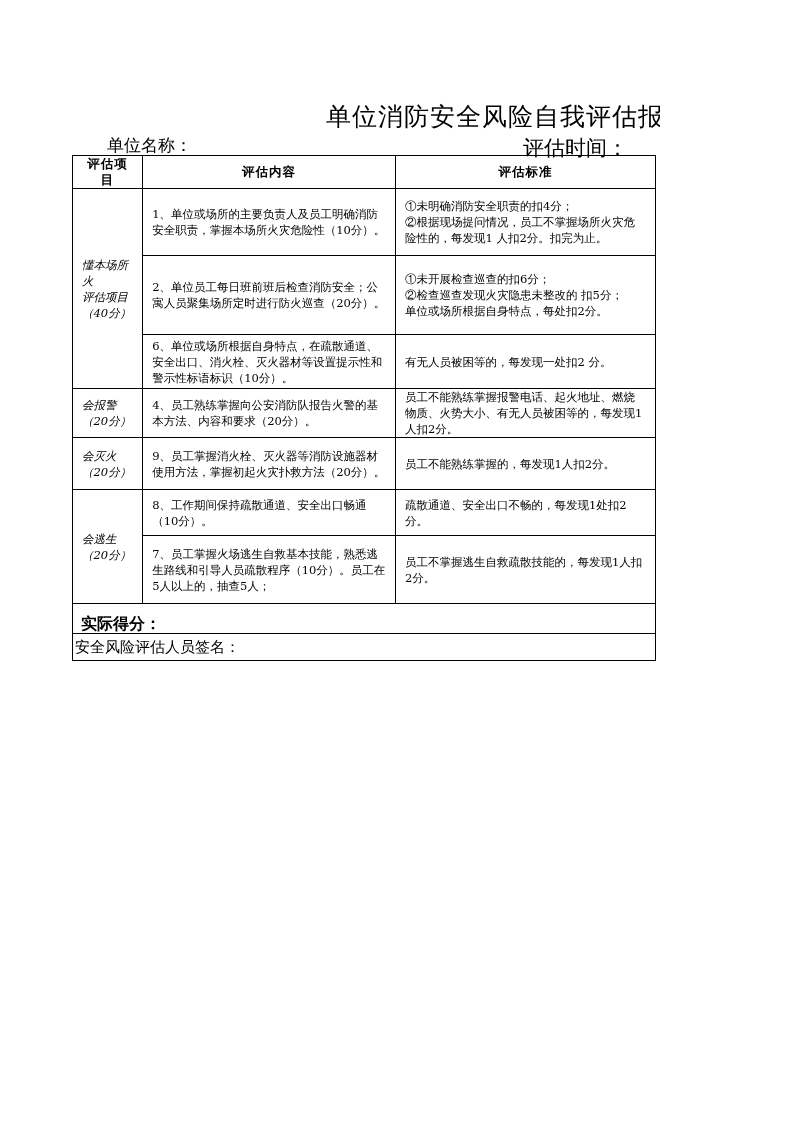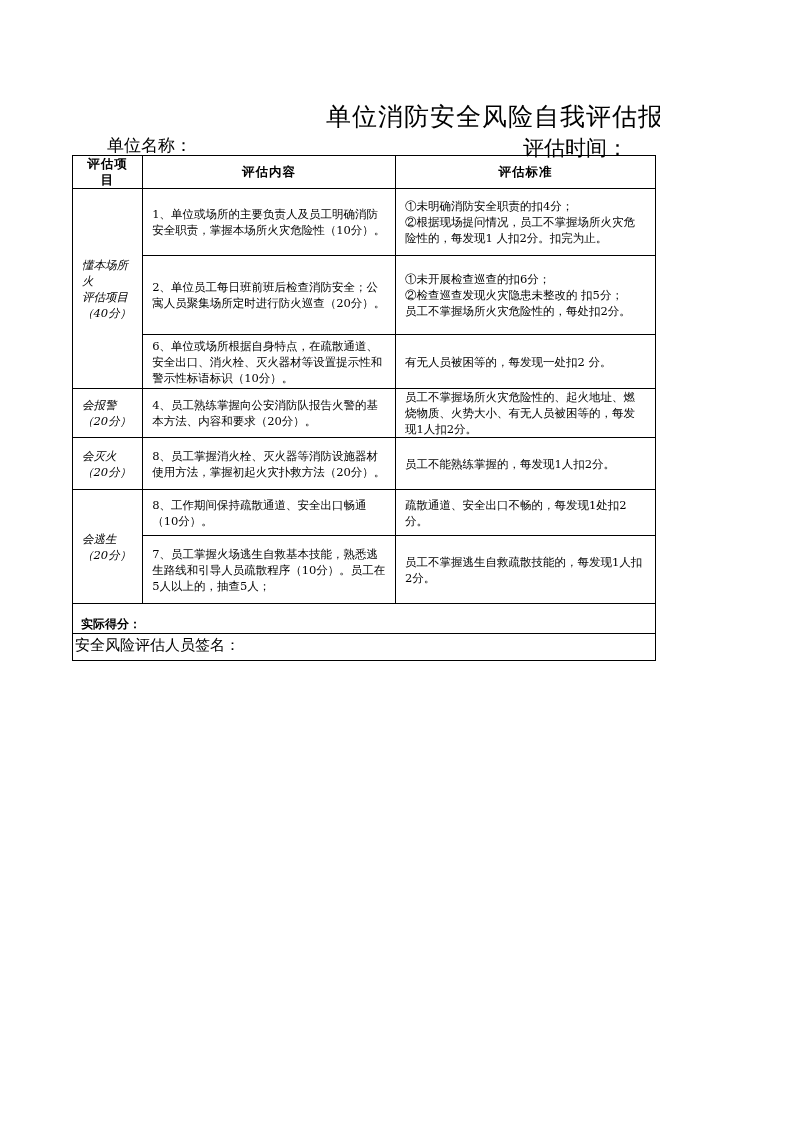--- a/index.html
+++ b/index.html
@@ -10,22 +10,22 @@
   .clip { position:absolute; left:0; top:95px; width:660px; height:40px; overflow:hidden; }
   .label-unit { position:absolute; left:107px; top:134px; font-size:17px; font-family:Liberation Serif, serif; }
   .label-time { position:absolute; left:523px; top:134px; font-size:21px; font-family:"DejaVu Sans", sans-serif; }
   table { position:absolute; left:72px; top:155px; border-collapse:collapse; table-layout:fixed; width:584px; }
   td, th { border:1px solid #000; font-size:11.5px; line-height:16px; vertical-align:middle; padding:0 9px; }
   th { font-weight:bold; font-family:"DejaVu Sans", sans-serif; height:26px; font-size:12.5px; letter-spacing:1px; }
   .c1 { width:68px; text-align:center; }
   .c2 { width:245px; }
   .c3 { width:252px; }
   .cat { text-align:left;font-style:italic; }
-  .score-row td { vertical-align:bottom; font-family:"DejaVu Sans", sans-serif; font-weight:bold; font-size:12px; padding-left:8px; padding-bottom:1px; }
-  .sign-row td { font-family:Liberation Mono, monospace; font-size:15px; padding-left:2px; }
+  .score-row td { vertical-align:bottom; font-family:"DejaVu Sans", sans-serif; font-weight:bold; font-size:16px; padding-left:8px; padding-bottom:1px; }
+  .sign-row td { font-family:Liberation Sans, sans-serif; font-size:15px; padding-left:2px; }
 </style>
 </head>
 <body>
 
 <div class="clip">
   <div class="title" style="top:5px">单位消防安全风险自我评估报告</div>
 </div>
 <div class="label-unit">单位名称：</div>
 <div class="label-time">评估时间：</div>
 
@@ -52,43 +52,43 @@
     <td>
       <div>①未明确消防安全职责的扣4分；</div>
       <div>②根据现场提问情况，员工不掌握场所火灾危险性的，每发现1 人扣2分。扣完为止。</div>
     </td>
   </tr>
   <tr style="height:79px">
     <td>2、单位员工每日班前班后检查消防安全；公寓人员聚集场所定时进行防火巡查（20分）。</td>
     <td>
       <div>①未开展检查巡查的扣6分；</div>
       <div>②检查巡查发现火灾隐患未整改的 扣5分；</div>
-      <div>员工不掌握场所火灾危险性的，每处扣2分。</div>
+      <div>单位或场所根据自身特点，每处扣2分。</div>
     </td>
   </tr>
   <tr style="height:54px">
     <td>6、单位或场所根据自身特点，在疏散通道、 安全出口、消火栓、灭火器材等设置提示性和警示性标语标识（10分）。</td>
     <td>有无人员被困等的，每发现一处扣2 分。</td>
   </tr>
 
   <tr style="height:43px">
     <td class="cat">
       <div>会报警</div>
       <div>（20分）</div>
     </td>
     <td>4、员工熟练掌握向公安消防队报告火警的基本方法、内容和要求（20分）。</td>
-    <td>员工不掌握场所火灾危险性的、起火地址、燃烧物质、火势大小、有无人员被困等的，每发现1人扣2分。</td>
+    <td>员工不能熟练掌握报警电话、起火地址、燃烧物质、火势大小、有无人员被困等的，每发现1人扣2分。</td>
   </tr>
 
   <tr style="height:52px">
     <td class="cat">
       <div>会灭火</div>
       <div>（20分）</div>
     </td>
-    <td>8、员工掌握消火栓、灭火器等消防设施器材使用方法，掌握初起火灾扑救方法（20分）。</td>
+    <td>9、员工掌握消火栓、灭火器等消防设施器材使用方法，掌握初起火灾扑救方法（20分）。</td>
     <td>员工不能熟练掌握的，每发现1人扣2分。</td>
   </tr>
 
   <tr style="height:46px">
     <td class="cat" rowspan="2">
       <div>会逃生</div>
       <div>（20分）</div>
     </td>
     <td>8、工作期间保持疏散通道、安全出口畅通（10分）。</td>
     <td>疏散通道、安全出口不畅的，每发现1处扣2分。</td>

